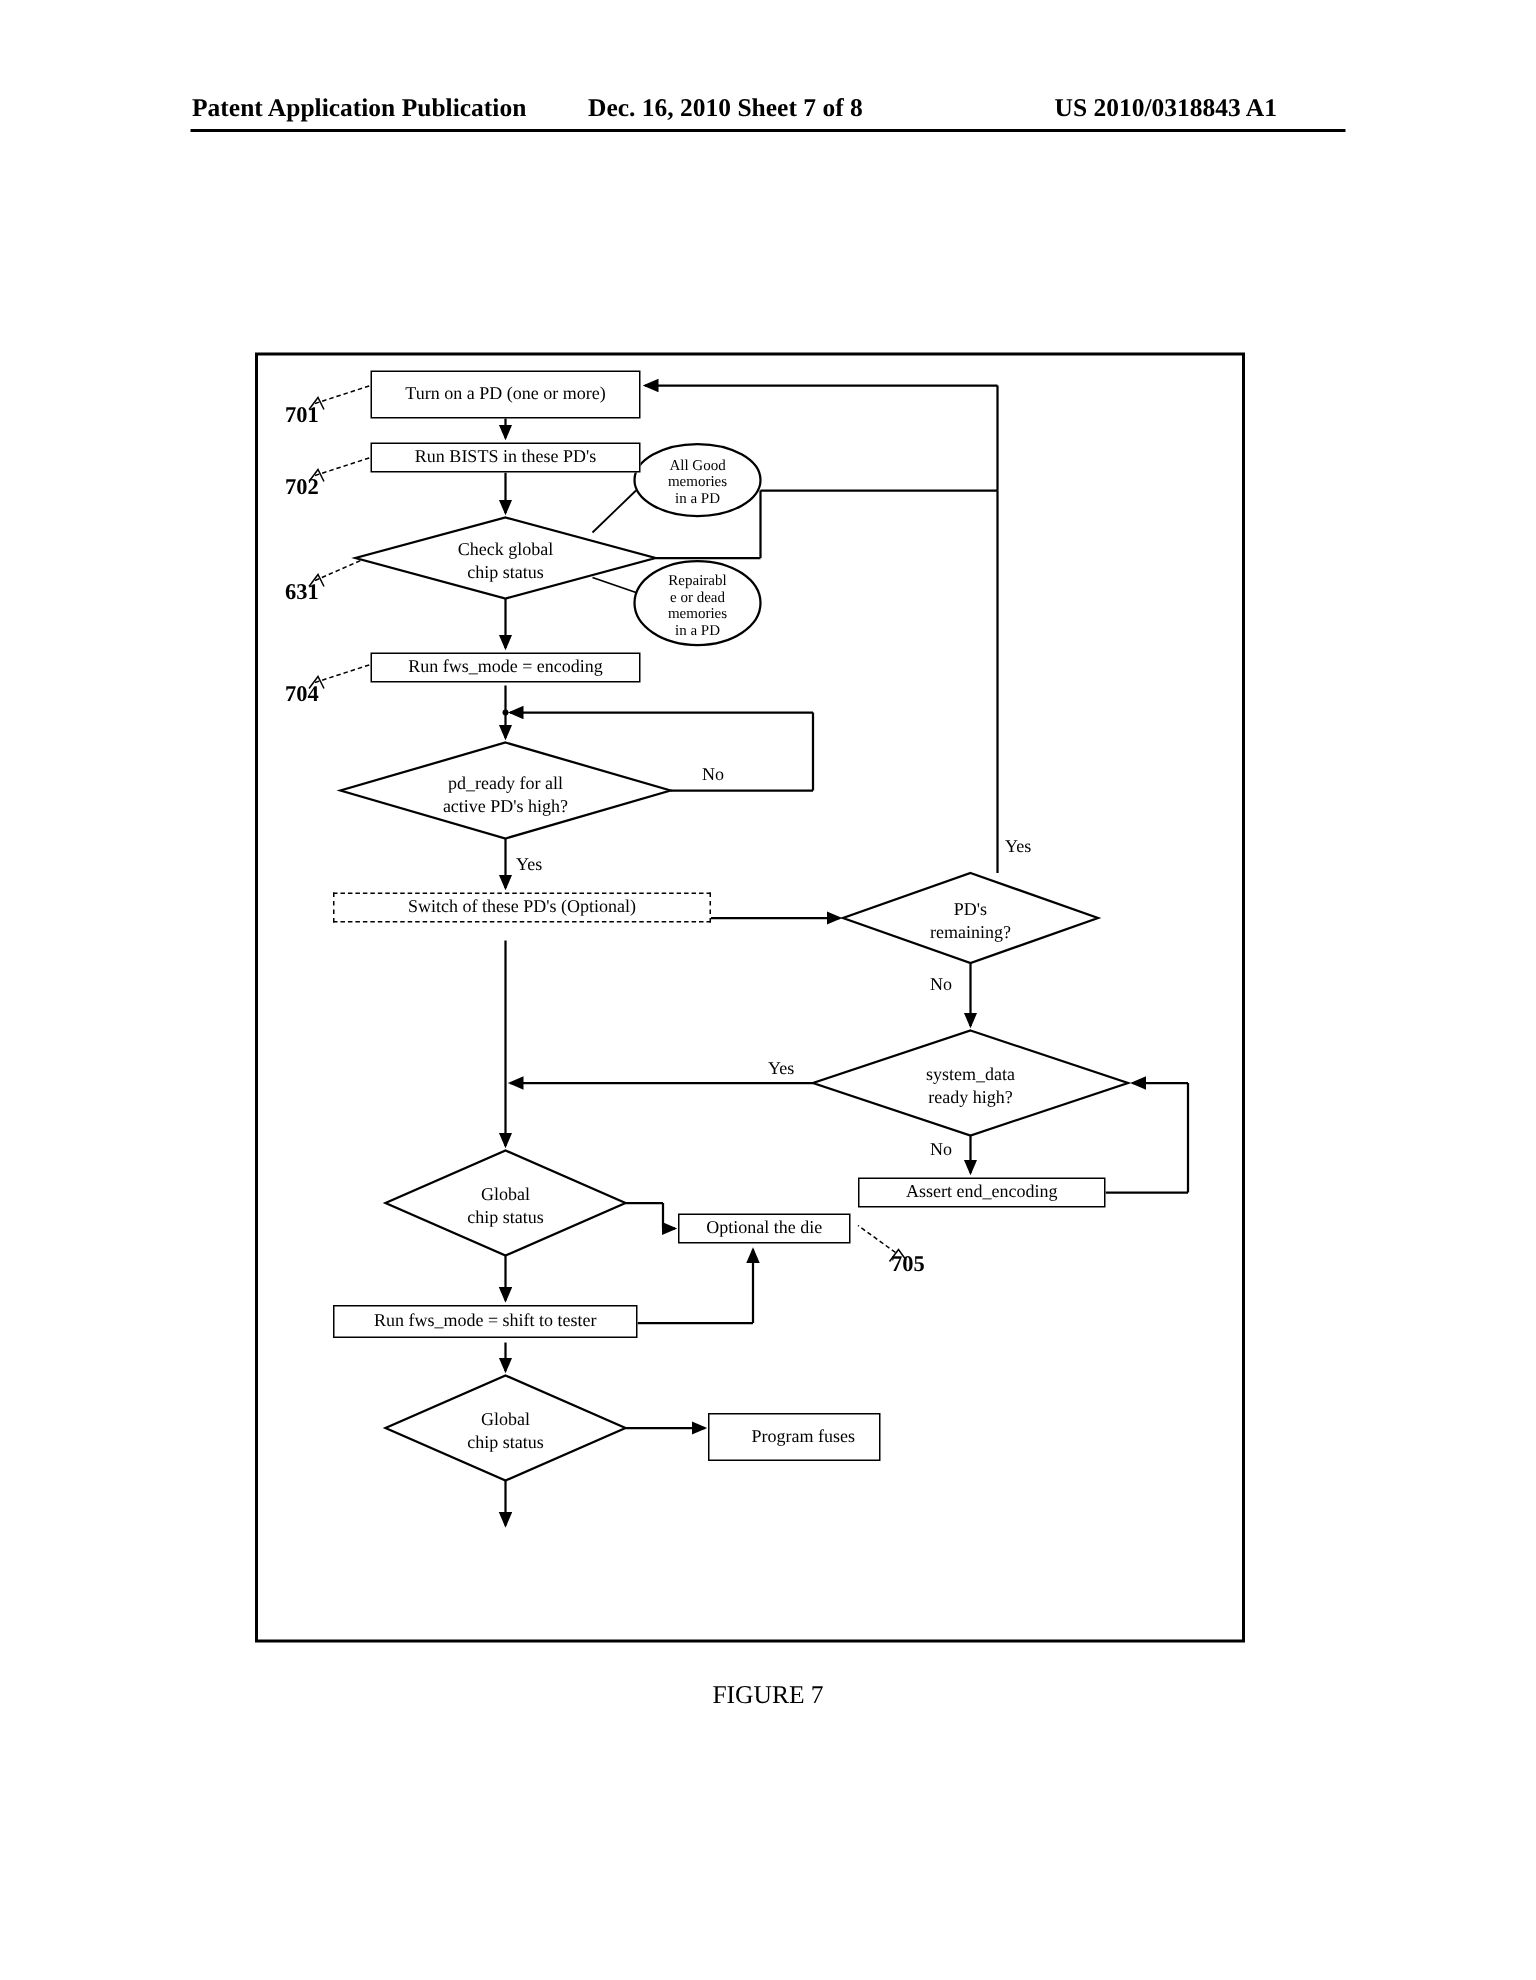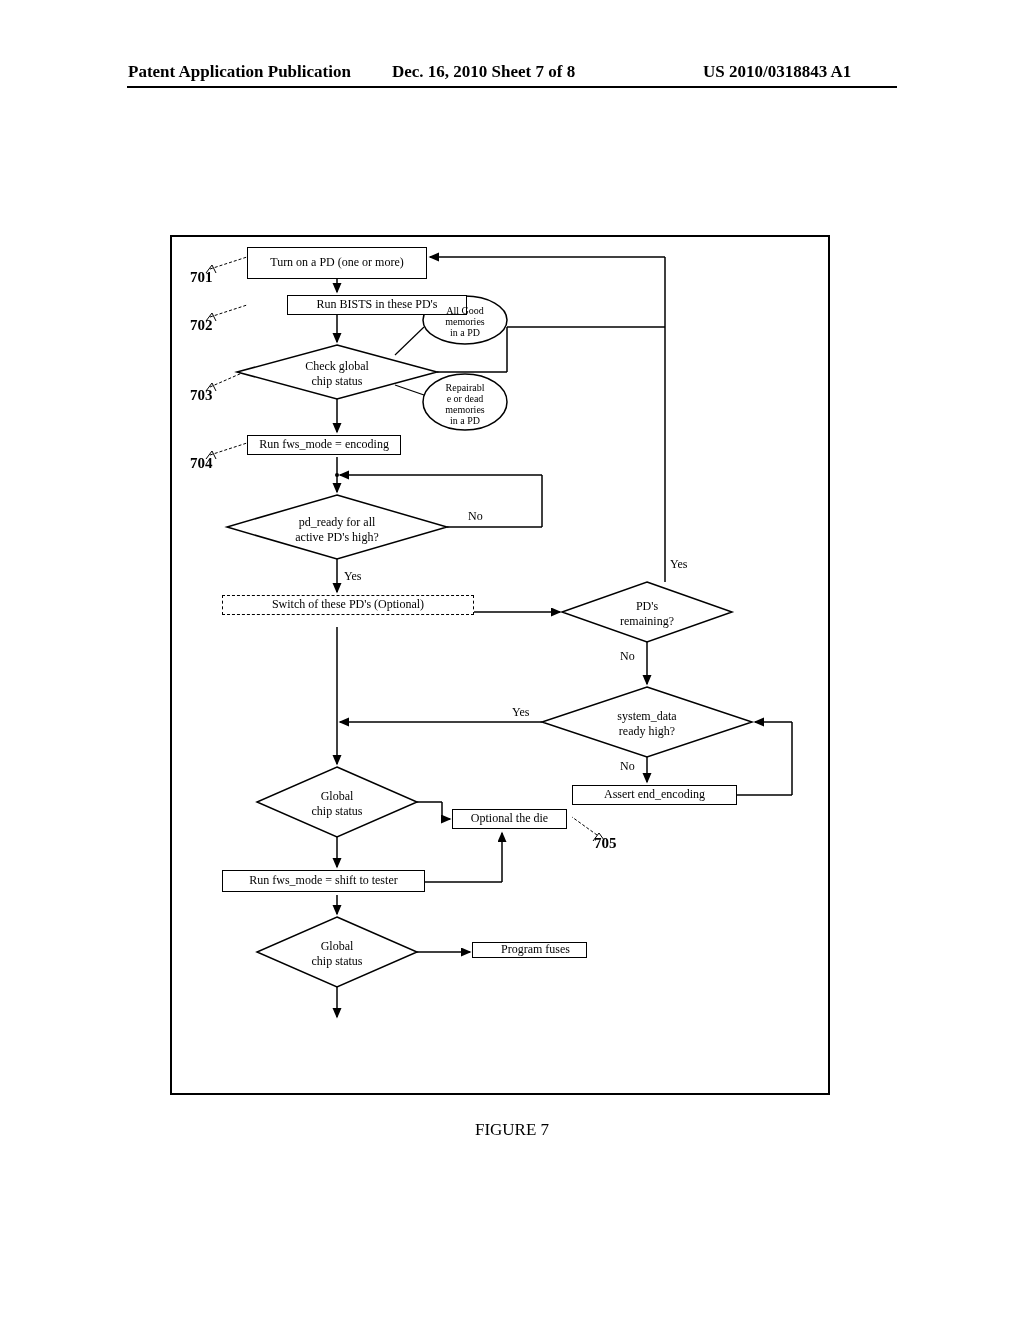--- a/index.html
+++ b/index.html
@@ -122,46 +122,46 @@
 
       <line x1="253" y1="645" x2="330" y2="645" stroke="#000" stroke-width="1.5"></line>
       <line x1="330" y1="645" x2="330" y2="596" stroke="#000" stroke-width="1.5" marker-end="url(#arrow)"></line>
 
       <line x1="245" y1="715" x2="298" y2="715" stroke="#000" stroke-width="1.5" marker-end="url(#arrow)"></line>
 
       <line x1="165" y1="750" x2="165" y2="780" stroke="#000" stroke-width="1.5" marker-end="url(#arrow)"></line>
     </svg>
 
     <div class="node process" style="left:75px; top:10px; width:180px; height:32px;">Turn on a PD (one or more)</div>
-    <div class="node process" style="left:75px; top:58px; width:180px; height:20px;margin-left:40px;">Run BISTS in these PD's</div>
+    <div class="node process" style="left:75px; top:58px; width:180px; height:20px;">Run BISTS in these PD's</div>
     <div class="diamond-text" style="left:110px; top:122px; width:110px;">Check global<br>chip status</div>
     <div class="diamond-text" style="left:260px; top:68px; width:66px; font-size:10px;">All Good<br>memories<br>in a PD</div>
     <div class="diamond-text" style="left:260px; top:145px; width:66px; font-size:10px;">Repairabl<br>e or dead<br>memories<br>in a PD</div>
-    <div class="node process" style="left:75px; top:198px; width:154px; height:20px;">Run fws_mode = encoding</div>
+    <div class="node process" style="left:75px; top:198px; width:180px; height:20px;">Run fws_mode = encoding</div>
     <div class="diamond-text" style="left:110px; top:278px; width:110px;">pd_ready for all<br>active PD's high?</div>
     <div class="node optional" style="left:50px; top:358px; width:252px; height:20px;">Switch of these PD's (Optional)</div>
     <div class="diamond-text" style="left:435px; top:362px; width:80px;">PD's<br>remaining?</div>
     <div class="diamond-text" style="left:425px; top:472px; width:100px;">system_data<br>ready high?</div>
     <div class="node process" style="left:400px; top:548px; width:165px; height:20px;">Assert end_encoding</div>
     <div class="diamond-text" style="left:125px; top:552px; width:80px;">Global<br>chip status</div>
     <div class="node process" style="left:280px; top:572px; width:115px; height:20px;">Optional the die</div>
     <div class="node process" style="left:50px; top:633px; width:203px; height:22px;">Run fws_mode = shift to tester</div>
     <div class="diamond-text" style="left:125px; top:702px; width:80px;">Global<br>chip status</div>
-    <div class="node process" style="left:300px; top:705px; width:115px; height:16px;padding-left:16px;">Program fuses</div>
+    <div class="node process" style="left:300px; top:705px; width:115px; height:32px;padding-left:16px;">Program fuses</div>
 
     <div class="edge-label" style="left:296px; top:272px;">No</div>
     <div class="edge-label" style="left:172px; top:332px;">Yes</div>
     <div class="edge-label" style="left:498px; top:320px;">Yes</div>
     <div class="edge-label" style="left:448px; top:412px;">No</div>
     <div class="edge-label" style="left:340px; top:468px;">Yes</div>
     <div class="edge-label" style="left:448px; top:522px;">No</div>
 
     <div class="reflabel" style="left:18px; top:32px;">701</div>
     <div class="reflabel" style="left:18px; top:80px;">702</div>
-    <div class="reflabel" style="left:18px; top:150px;">703</div>
+    <div class="reflabel" style="left:18px; top:150px;">631</div>
     <div class="reflabel" style="left:18px; top:218px;">704</div>
     <div class="reflabel" style="left:422px; top:598px;">705</div>
 
   </div>
 
   <div class="fig-caption">FIGURE 7</div>
 
 </div>
 
 </body></html>

